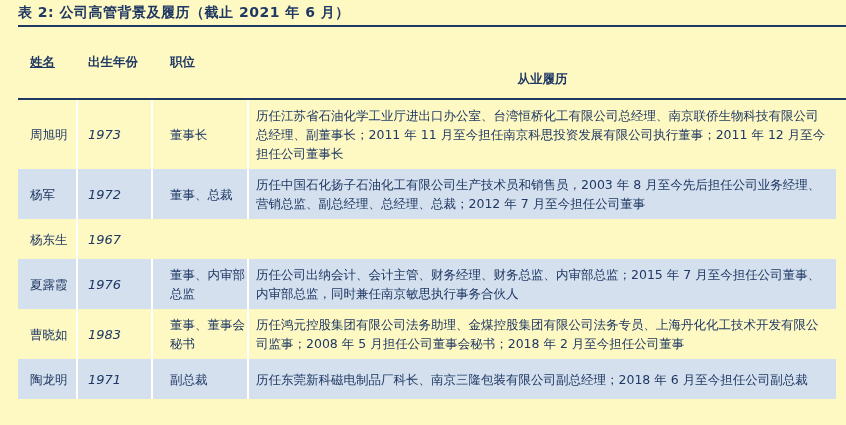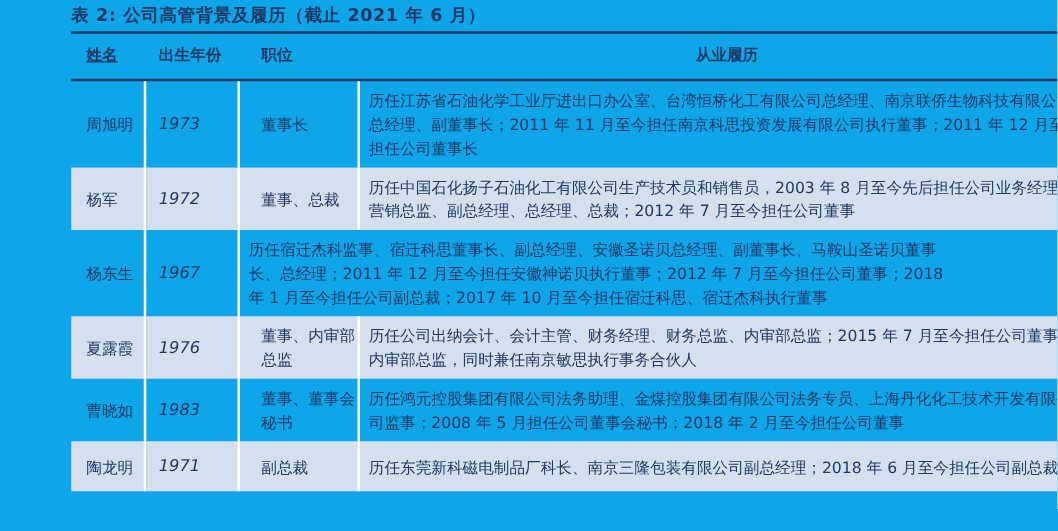--- a/index.html
+++ b/index.html
@@ -2,24 +2,23 @@
 <html><head>
 <meta charset="utf-8">
 <style>
   * { box-sizing: border-box; }
   html, body { margin: 0; padding: 0; background: #ffffff; }
   .page {
     position: relative;
     width: 846px;
     height: 425px;
     overflow: hidden;
-    background: #0ea5e9;
+    background: #fef9c3;
     font-family: "DejaVu Sans", "Liberation Sans", sans-serif;
     color: #1F3864;
-    padding-left: 39px;
   }
   .title {
     font-size: 14px;
     font-weight: bold;
     padding: 4px 0 3px 18px;
     letter-spacing: 0.5px;
   }
   .rule {
     margin-left: 18px;
     width: 828px;
@@ -32,21 +31,21 @@
     margin-left: 18px;
     width: 818px;
     font-size: 12.5px;
     font-weight: bold;
     padding: 9px 0 10px 0;
   }
   .hcell { display: flex; align-items: center; }
   .w-name   { width: 60px;  padding-left: 12px; text-decoration: underline; }
   .w-year   { width: 75px;  padding-left: 10px; }
   .w-pos    { width: 96px;  padding-left: 17px; }
-  .w-career { width: 587px; }
+  .w-career { width: 587px; margin-top: 35px; }
   .hcell.w-career { justify-content: center; padding-left: 0; }
   #table-body { margin-left: 18px; width: 818px; }
   .row {
     display: flex;
     width: 818px;
     min-height: 40px;
     font-size: 12.5px;
   }
   .cell {
     display: flex;
@@ -88,21 +87,20 @@
     </div>
       <div class="row striped">
       <div class="cell c-name">杨军</div>
       <div class="cell c-year">1972</div>
       <div class="cell c-pos">董事、总裁</div>
       <div class="cell c-career">历任中国石化扬子石油化工有限公司生产技术员和销售员，2003 年 8 月至今先后担任公司业务经理、营销总监、副总经理、总经理、总裁；2012 年 7 月至今担任公司董事</div>
     </div>
       <div class="row">
       <div class="cell c-name">杨东生</div>
       <div class="cell c-year">1967</div>
-      <div class="cell c-career">历任宿迁杰科监事、宿迁科思董事长、副总经理、安徽圣诺贝总经理、副董事长、马鞍山圣诺贝董事长、总经理；2011 年 12 月至今担任安徽神诺贝执行董事；2012 年 7 月至今担任公司董事；2018 年 1 月至今担任公司副总裁；2017 年 10 月至今担任宿迁科思、宿迁杰科执行董事</div>
     </div>
       <div class="row striped">
       <div class="cell c-name">夏露霞</div>
       <div class="cell c-year">1976</div>
       <div class="cell c-pos">董事、内审部总监</div>
       <div class="cell c-career">历任公司出纳会计、会计主管、财务经理、财务总监、内审部总监；2015 年 7 月至今担任公司董事、内审部总监，同时兼任南京敏思执行事务合伙人</div>
     </div>
       <div class="row">
       <div class="cell c-name">曹晓如</div>
       <div class="cell c-year">1983</div>

